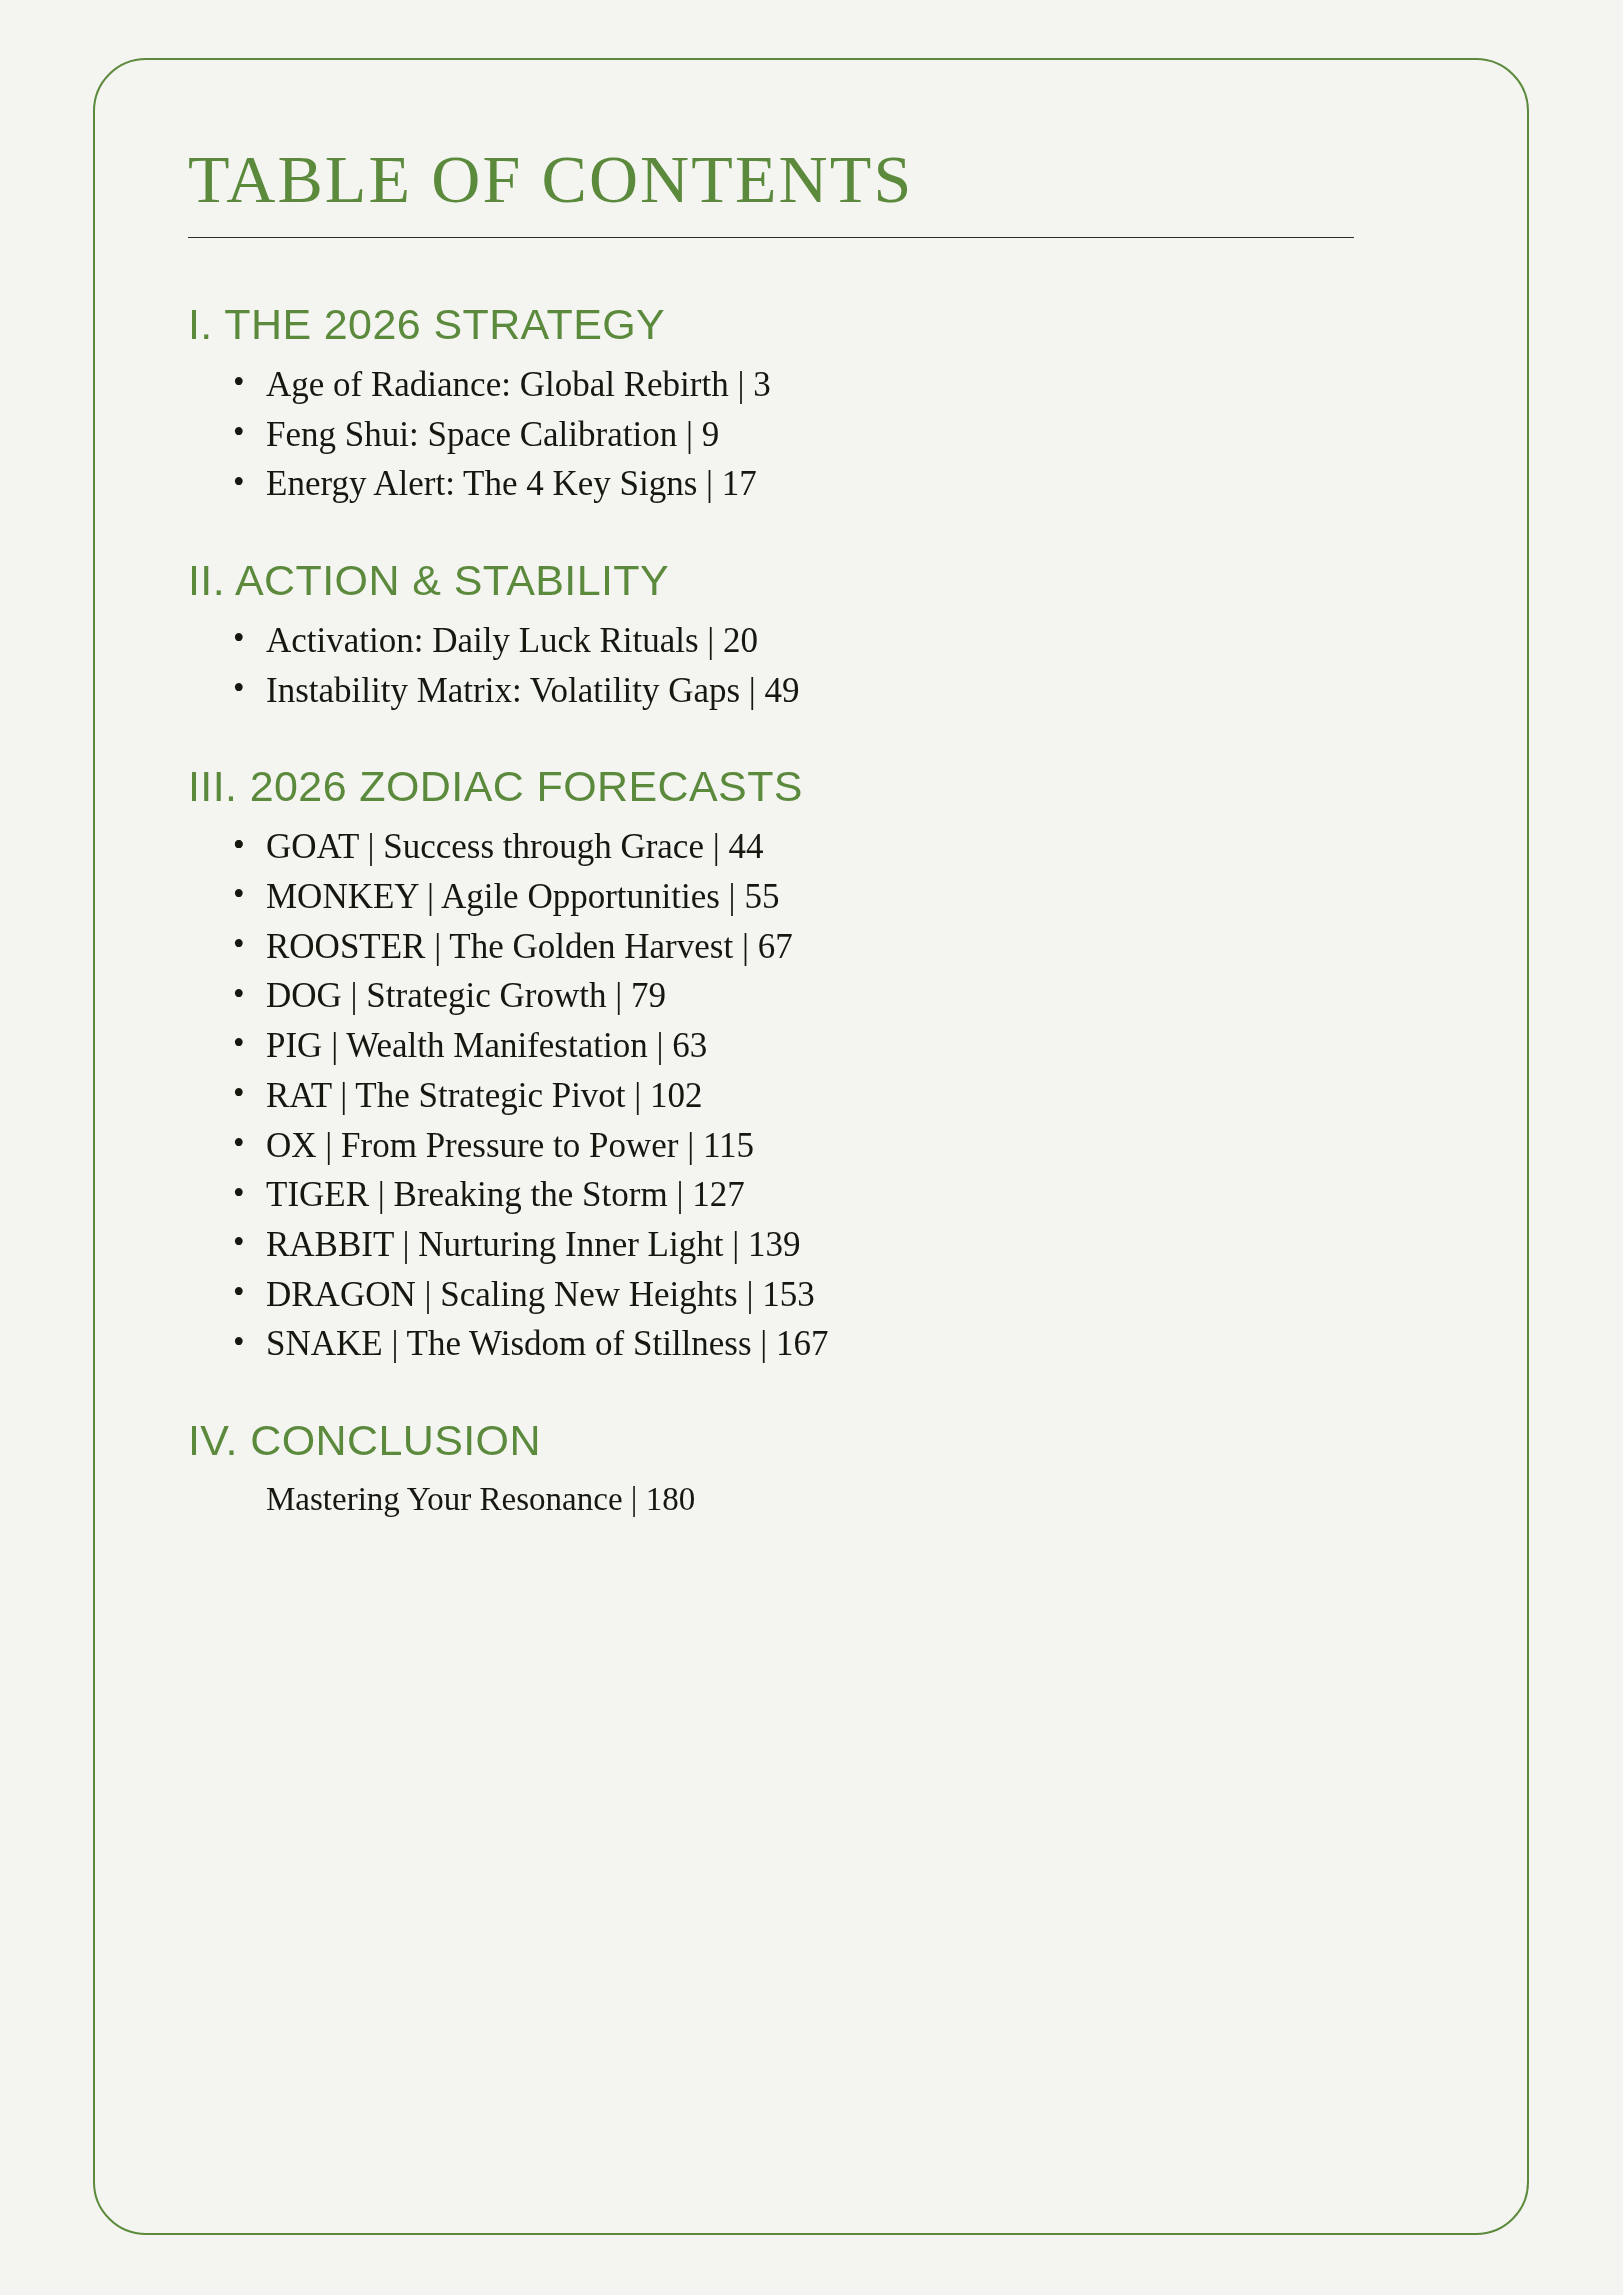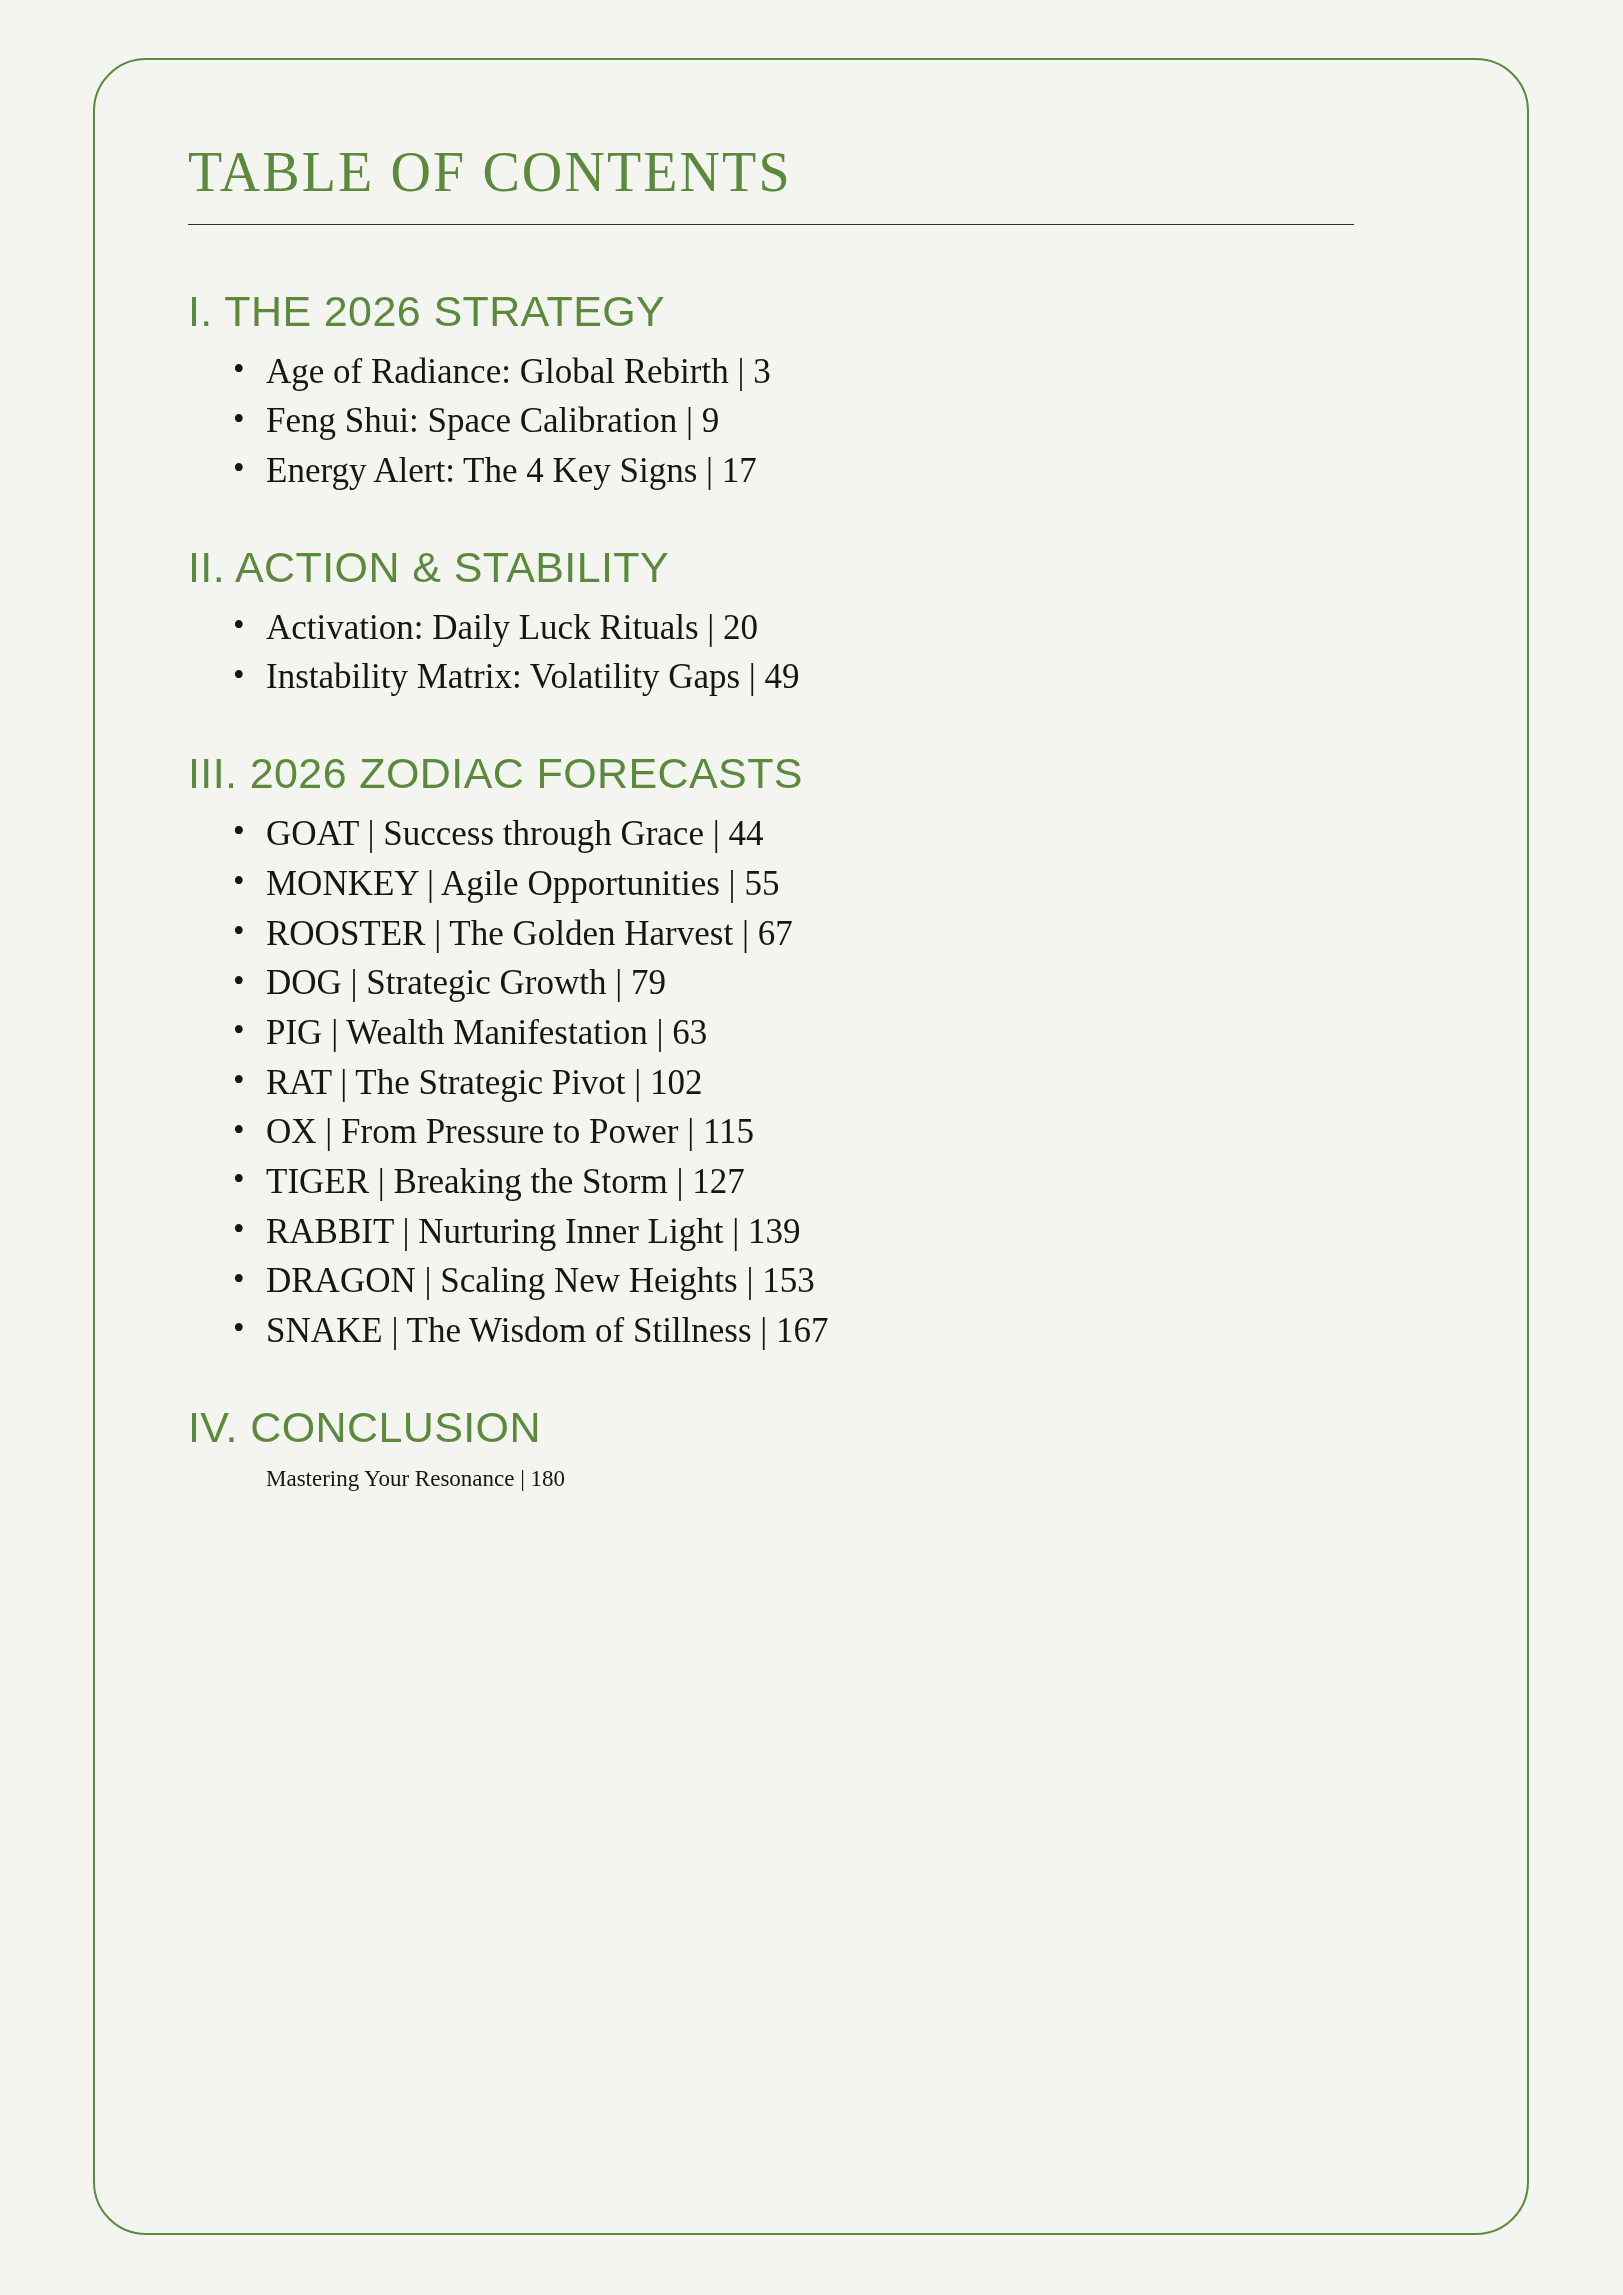--- a/index.html
+++ b/index.html
@@ -32,21 +32,21 @@
     box-sizing: border-box;
   }
   .content {
     position: absolute;
     left: 188px;
     top: 142px;
     width: 1251px;
   }
   .toc-title {
     font-family: "Liberation Serif", serif;
-    font-size: 56px;
+    font-size: 68px;
     letter-spacing: 2.1px;
     color: #5b8a3c;
     font-weight: normal;
     margin: 0 0 20px 0;
     line-height: 1.1;
   }
   .title-rule {
     width: 1166px;
     height: 0;
     border-top: 1.7px solid #2c2c2a;
@@ -78,21 +78,21 @@
   }
   .items li .bullet {
     position: absolute;
     left: 5px;
     top: -1.7px;
     font-size: 33px;
     line-height: 1.5;
     color: #17170f;
   }
   .plain-item {
-    font-size: 23px;
+    font-size: 33px;
     line-height: 1.42;
     color: #17170f;
     padding-left: 78px;
     margin-top: 5px;
   }
   .section.last {
     margin-bottom: 0;
     margin-top: 42px;
   }
 </style>

